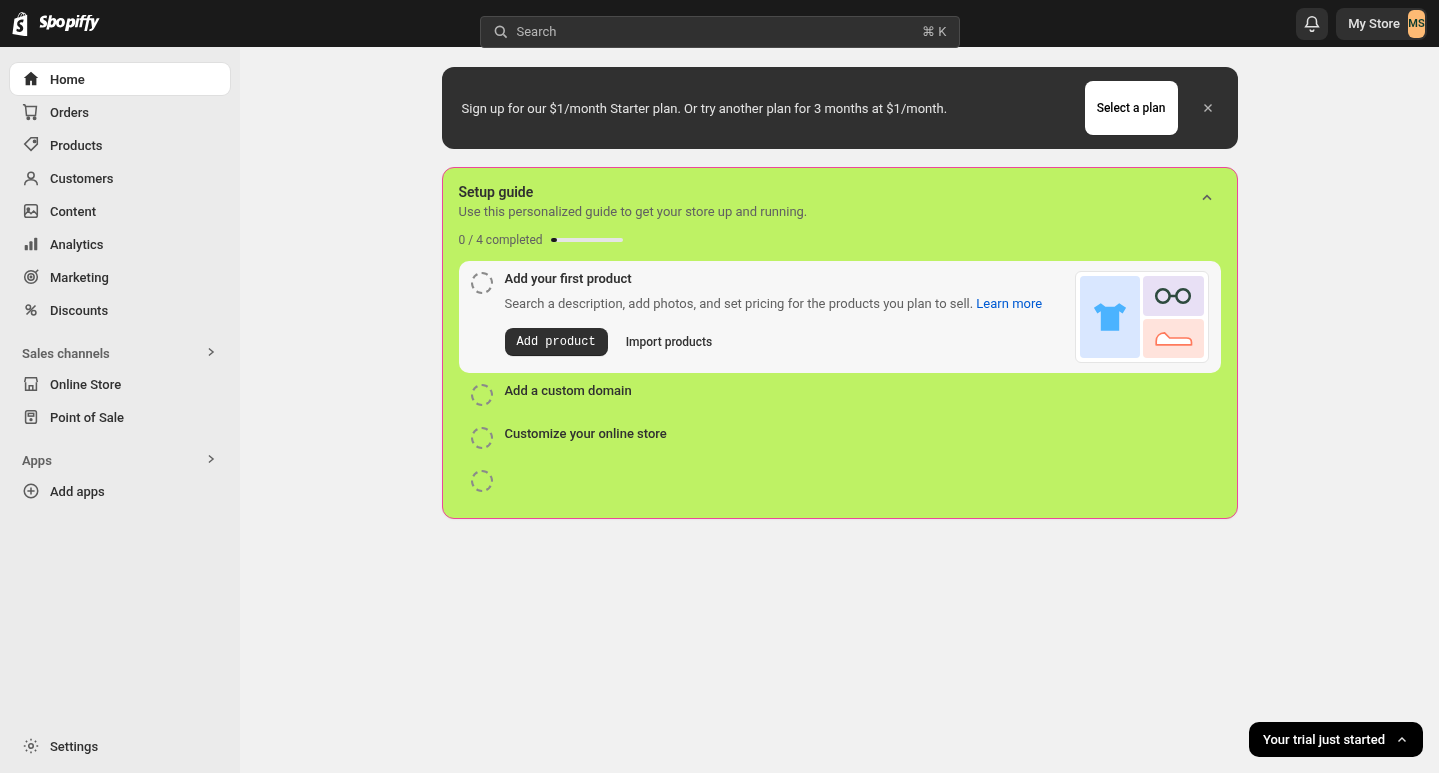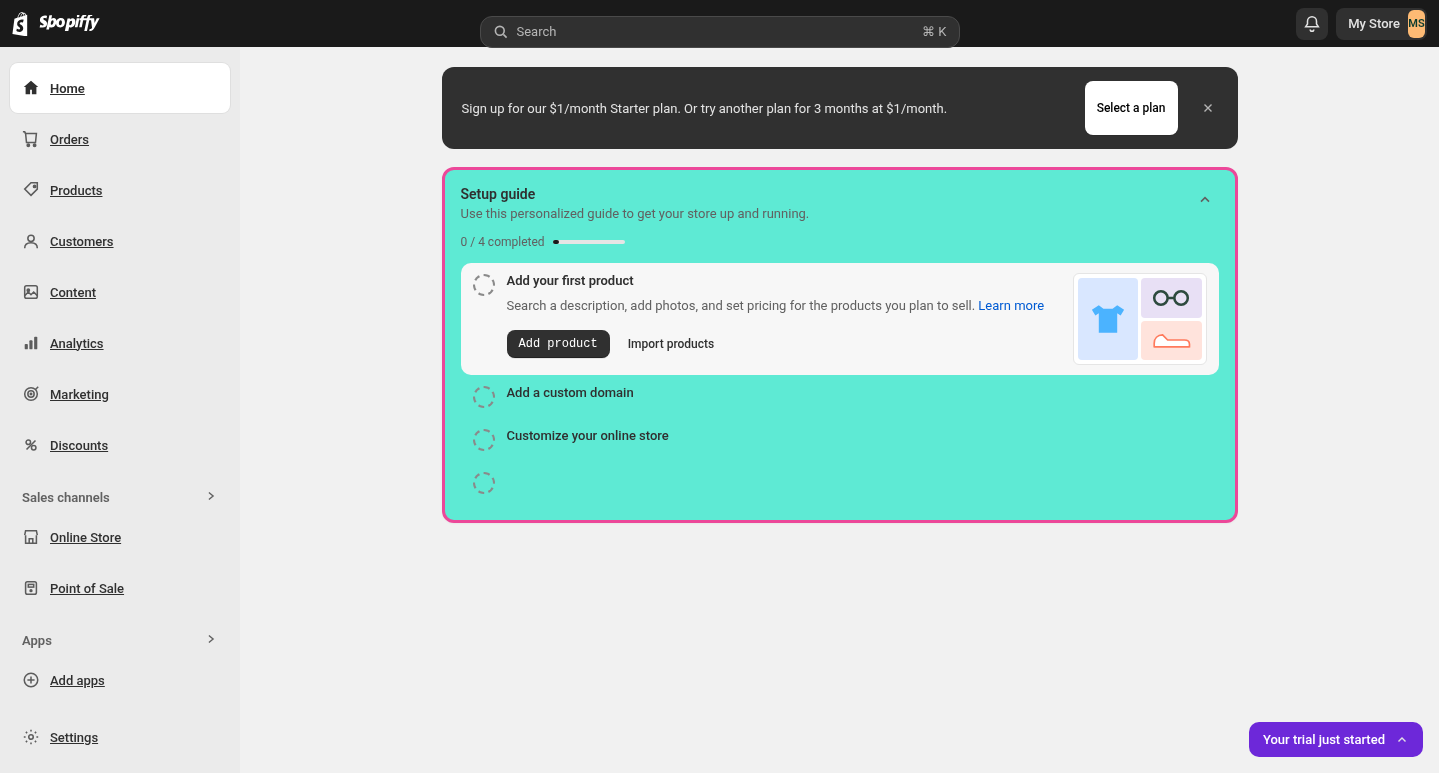--- a/index.html
+++ b/index.html
@@ -3,51 +3,51 @@
   <meta charset="utf-8">
   <style>
     * { margin: 0; padding: 0; box-sizing: border-box; font-family: -apple-system, BlinkMacSystemFont, "Segoe UI", Roboto, Helvetica, Arial, sans-serif; }
     body { width: 1439px; height: 773px; background: #f1f1f1; overflow: hidden; position: relative; }
 
     
     .header { height: 47px; background: #1a1a1a; display: flex; align-items: center; padding: 0 12px; gap: 8px; position: relative; }
     .logo { display: flex; align-items: center; gap: 4px; color: white; }
     .logo svg { fill: white; }
     .search-container { position: absolute; left: 50%; transform: translateX(-50%); width: 480px; }
-    .search-box { width: 100%; height: 32px; background: #303030; border: 1px solid #4a4a4a; border-radius: 12px; display: flex; align-items: center; padding: 0 12px; color: #b5b5b5; cursor: text; margin-top: 16px; }
+    .search-box { width: 100%; height: 32px; background: #303030; border: 1px solid #4a4a4a; border-radius: 4px; display: flex; align-items: center; padding: 0 12px; color: #b5b5b5; cursor: text; margin-top: 16px; }
     .search-box .search-text { margin-left: 8px; flex: 1; font-size: 13px; }
     .search-box .shortcut { font-size: 13px; color: #b5b5b5; }
     .header-right { margin-left: auto; display: flex; align-items: flex-end; gap: 8px; }
     .notif-btn { width: 32px; height: 32px; background: #303030; border-radius: 8px; display: flex; align-items: center; justify-content: center; cursor: pointer; }
     .store-btn { height: 32px; background: #303030; border-radius: 8px; display: flex; align-items: center; padding: 0 2px 0 12px; gap: 8px; cursor: pointer; }
     .store-btn span { color: #e3e3e3; font-size: 13px; font-weight: 500; }
     .avatar { width: 17px; height: 28px; background: #fdba74; border-radius: 6px; display: flex; align-items: center; justify-content: center; color: #0b3b2e; font-size: 11px; font-weight: 600; }
 
     
     .sidebar { position: absolute; top: 47px; left: 0; width: 240px; bottom: 0; background: #ebebeb; padding: 16px 10px 10px 10px; display: flex; flex-direction: column; }
-    .nav-item { display: flex; align-items: center; gap: 10px; padding: 16px 12px; border-radius: 8px; cursor: pointer; font-size: 13px; font-weight: 500; color: #303030; margin-bottom: 1px; text-decoration: underline; }
+    .nav-item { display: flex; align-items: center; gap: 10px; padding: 7px 12px; border-radius: 8px; cursor: pointer; font-size: 13px; font-weight: 500; color: #303030; margin-bottom: 1px; }
     .nav-item.active { background: white; font-weight: 600; box-shadow: 0 0 0 1px rgba(0,0,0,0.05); }
     .nav-item .nav-icon { width: 18px; height: 18px; display: flex; align-items: center; justify-content: center; flex-shrink: 0; }
     .nav-item .nav-icon svg { width: 18px; height: 18px; }
     .nav-section-label { padding: 6px 12px; font-size: 13px; font-weight: 600; color: #616161; display: flex; align-items: center; cursor: pointer; }
     .nav-section-label .arrow { margin-left: auto; }
     .nav-spacer { height: 12px; }
     .sidebar-footer { margin-top: auto; }
 
     
     .main { position: absolute; top: 47px; left: 240px; right: 0; bottom: 0; overflow: auto; padding: 20px 0; }
     .content { max-width: 796px; margin: 0 auto; }
 
     .banner { background: #303030; border-radius: 12px; padding: 14px 16px 14px 20px; display: flex; align-items: center; gap: 16px; }
     .banner-text { color: #e3e3e3; font-size: 13px; flex: 1; }
     .banner-btn { background: white; border: none; border-radius: 8px; padding: 20px 12px; font-size: 12px; font-weight: 500; cursor: pointer; box-shadow: 0 1px 0 rgba(0,0,0,0.1); }
     .banner-close { width: 28px; height: 28px; display: flex; align-items: center; justify-content: center; cursor: pointer; border-radius: 6px; }
     .banner-close svg { stroke: #b5b5b5; }
 
-    .card { background: #5eead4; border-radius: 12px; padding: 16px; margin-top: 18px; border: 3px solid #ec4899; box-shadow: 0 1px 2px rgba(0,0,0,0.04); }
+    .card { background: #bef264; border-radius: 12px; padding: 16px; margin-top: 18px; border: 1px solid #ec4899; box-shadow: 0 1px 2px rgba(0,0,0,0.04); }
     .card-header { display: flex; align-items: flex-start; }
     .card-header-text { flex: 1; }
     .card-title { font-size: 14px; font-weight: 600; color: #303030; margin-bottom: 4px; }
     .card-subtitle { font-size: 13px; color: #616161; }
     .collapse-btn { width: 28px; height: 28px; display: flex; align-items: center; justify-content: center; cursor: pointer; border-radius: 6px; }
     .progress-row { display: flex; align-items: center; gap: 8px; margin-top: 14px; }
     .progress-text { font-size: 12px; color: #616161; }
     .progress-bar { width: 72px; height: 4px; background: #e5e5e5; border-radius: 2px; position: relative; }
     .progress-fill { position: absolute; left: 0; top: 0; bottom: 0; width: 6px; background: #1a1a1a; border-radius: 2px; }
 
@@ -62,21 +62,21 @@
     .task-desc a { color: #005bd3; text-decoration: none; }
     .task-actions { display: flex; gap: 10px; margin-top: 14px; align-items: center; }
     .btn-primary { background: #303030; color: white; border: none; border-radius: 8px; padding: 7px 12px; font-size: 12px; font-weight: 500; cursor: pointer; box-shadow: inset 0 -1px 0 rgba(0,0,0,0.3), 0 1px 0 rgba(0,0,0,0.08); font-family: Liberation Mono, monospace; }
     .btn-text { background: none; border: none; font-size: 12px; font-weight: 500; color: #303030; cursor: pointer; padding: 7px 8px; }
     .task-image { width: 134px; height: 92px; background: white; border-radius: 6px; border: 1px solid #e5e5e5; flex-shrink: 0; display: grid; grid-template-columns: 1fr 1fr; grid-template-rows: 1fr 1fr; gap: 3px; padding: 4px; }
     .ti-cell { border-radius: 4px; display:flex; align-items:center; justify-content:center; }
     .ti-shirt { background:#d9e7ff; grid-row: 1 / 3; }
     .ti-sun { background:#e8e0f5; }
     .ti-shoe { background:#ffe3dc; }
 
-    .trial-pill { position: absolute; bottom: 16px; right: 16px; background: #6d28d9; color: white; border-radius: 10px; padding: 10px 14px; display: flex; align-items: center; gap: 10px; font-size: 13px; font-weight: 500; cursor: pointer; }
+    .trial-pill { position: absolute; bottom: 16px; right: 16px; background: #000000; color: white; border-radius: 10px; padding: 10px 14px; display: flex; align-items: center; gap: 10px; font-size: 13px; font-weight: 500; cursor: pointer; }
   </style>
 </head>
 <body>
 
 <div class="header">
   <div class="logo">
     <svg width="22" height="24" viewBox="0 0 109 124">
         <path fill="#fff" d="M74.7 14.8s-1.4.4-3.7 1.1c-.4-1.3-1-2.8-1.8-4.4C66.6 6.6 62.8 4 58.2 4c-.3 0-.6 0-1 .1-.1-.2-.3-.3-.4-.5C54.8 1.4 52.2.3 49.1.4c-6 .2-12 4.5-16.8 12.2-3.4 5.4-6 12.2-6.7 17.5-6.9 2.1-11.7 3.6-11.8 3.7-3.5 1.1-3.6 1.2-4 4.5C9.4 40.8 0 113.4 0 113.4l76.1 13.2V14.6c-.4 0-.9.1-1.4.2zM57 20.3c-4 1.2-8.3 2.6-12.7 3.9 1.2-4.7 3.6-9.4 6.4-12.5 1.1-1.2 2.6-2.4 4.3-3.2C56.8 12 57.1 16.9 57 20.3zM49.1 4.4c1.4 0 2.6.3 3.6.9-1.6.8-3.2 2.1-4.7 3.7-3.8 4.1-6.7 10.4-7.9 16.5-3.6 1.1-7.2 2.2-10.4 3.2C31.8 19 39.8 4.7 49.1 4.4zM37.4 59.4c.4 6.4 17.3 7.8 18.2 22.9.7 11.8-6.3 19.9-16.4 20.6-12.2.8-18.9-6.4-18.9-6.4l2.6-11s6.7 5.1 12.1 4.7c3.5-.2 4.8-3.1 4.6-5.1-.5-8.4-14.3-7.9-15.2-21.7-.7-11.6 6.9-23.4 23.7-24.4 6.5-.4 9.8 1.2 9.8 1.2l-3.8 14.4s-4.3-2-9.3-1.6c-7.5.5-7.5 5.2-7.4 6.4zM61 19.1c0-3.1-.4-7.5-1.8-11.2 4.7.9 7 6.2 8 9.4-1.8.5-3.9 1.1-6.2 1.8z"></path>
       </svg>
     <svg width="64" height="18" viewBox="0 0 300 85">

